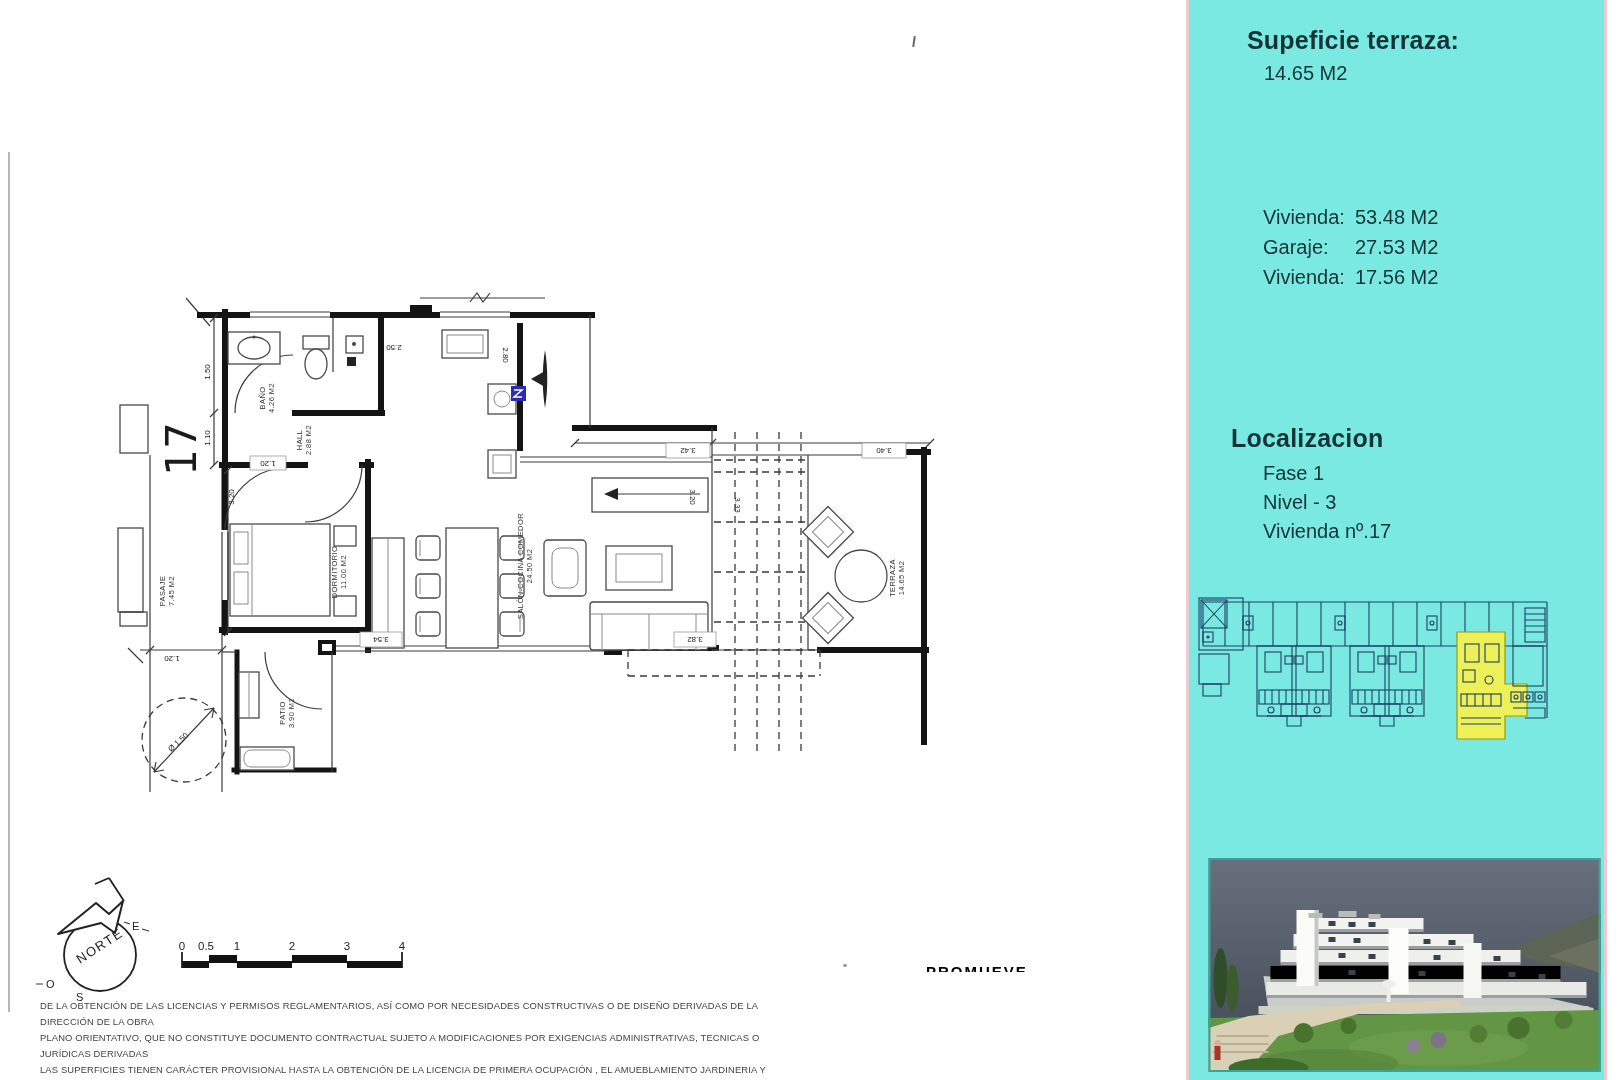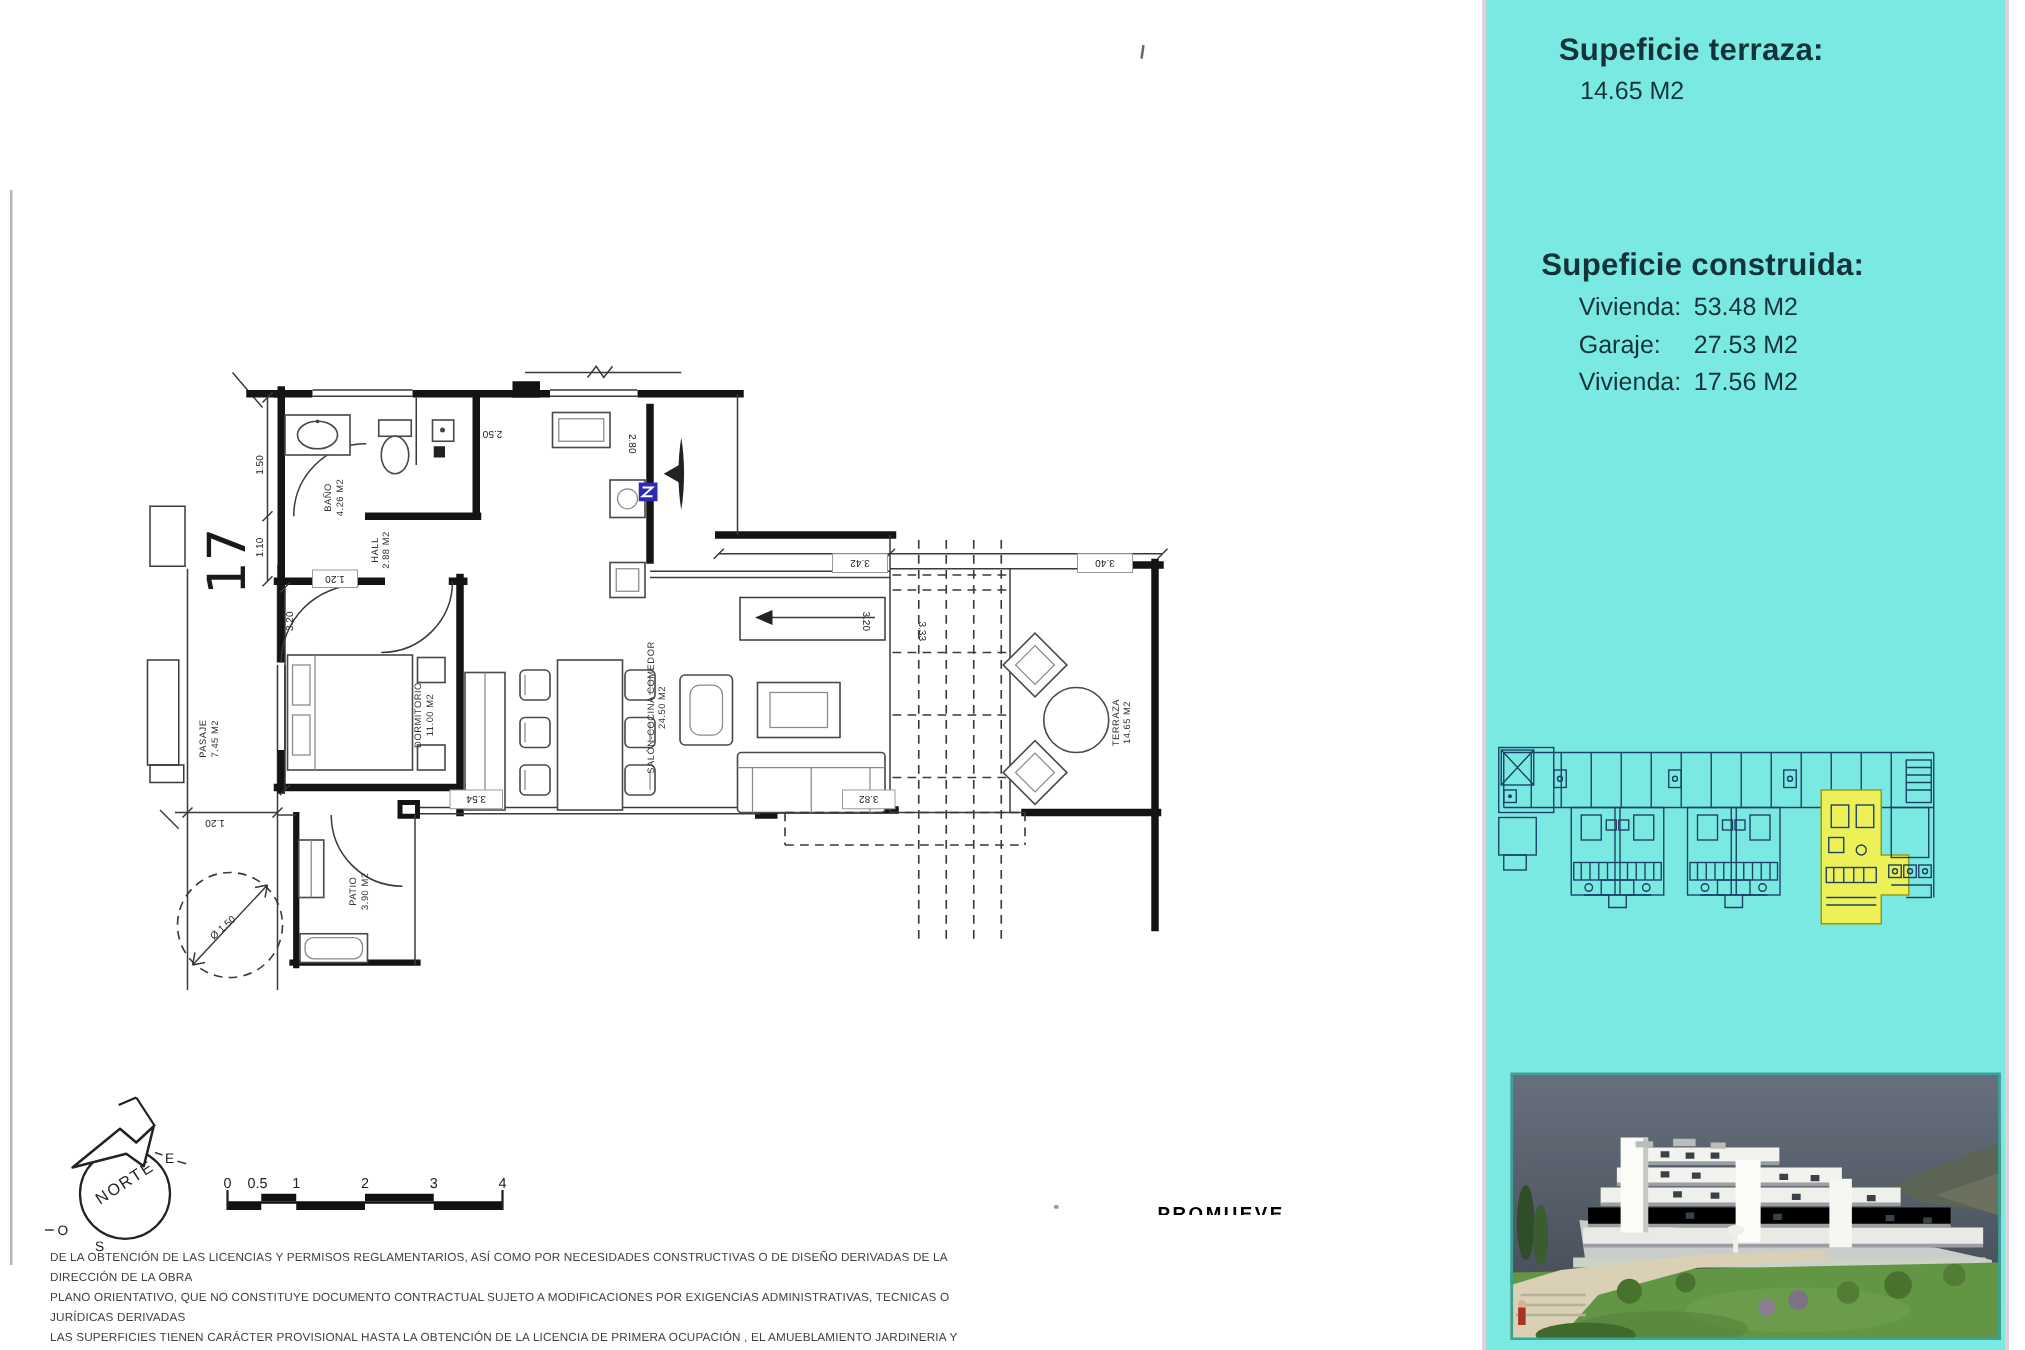--- a/index.html
+++ b/index.html
@@ -309,37 +309,44 @@
   </div>
 
   <div class="panel">
 
     <div class="blk" style="left:58px;top:26px;">
       <div class="h1">Supeficie terraza:</div>
       <div class="sub" style="margin:7px 0 0 17px;">14.65 M2</div>
     </div>
 
     <div class="blk" style="left:44px;top:198px;">
-      <div class="h1">Supeficie construida:</div>
       <div style="margin:8px 0 0 30px;">
         <div class="kv" style="margin-bottom:7px;">
           <span class="lbl">Vivienda:</span>
           <span>53.48 M2</span>
         </div>
         <div class="kv" style="margin-bottom:7px;">
           <span class="lbl">Garaje:</span>
           <span>27.53 M2</span>
         </div>
         <div class="kv">
           <span class="lbl">Vivienda:</span>
           <span>17.56 M2</span>
         </div>
       </div>
     </div>
 
+    <div class="blk" style="left:42px;top:424px;">
+      <div class="h1">Localizacion</div>
+      <div style="margin:9px 0 0 32px;">
+        <div class="sub" style="margin-bottom:6px;">Fase 1</div>
+        <div class="sub" style="margin-bottom:6px;">Nivel - 3</div>
+        <div class="sub">Vivienda nº.17</div>
+      </div>
+    </div>
 
     <svg class="thumb" width="361" height="162" viewBox="0 0 361 162">
       <defs>
         <g id="unitc">
           <rect class="bp" x="0" y="0" width="74" height="70"></rect>
           <path class="bp" d="M35,0 V70 M39,0 V70"></path>
           <rect class="bp" x="8" y="6" width="16" height="20"></rect>
           <rect class="bp" x="50" y="6" width="16" height="20"></rect>
           <rect class="bp" x="28" y="10" width="8" height="8"></rect>
           <rect class="bp" x="38" y="10" width="8" height="8"></rect>

